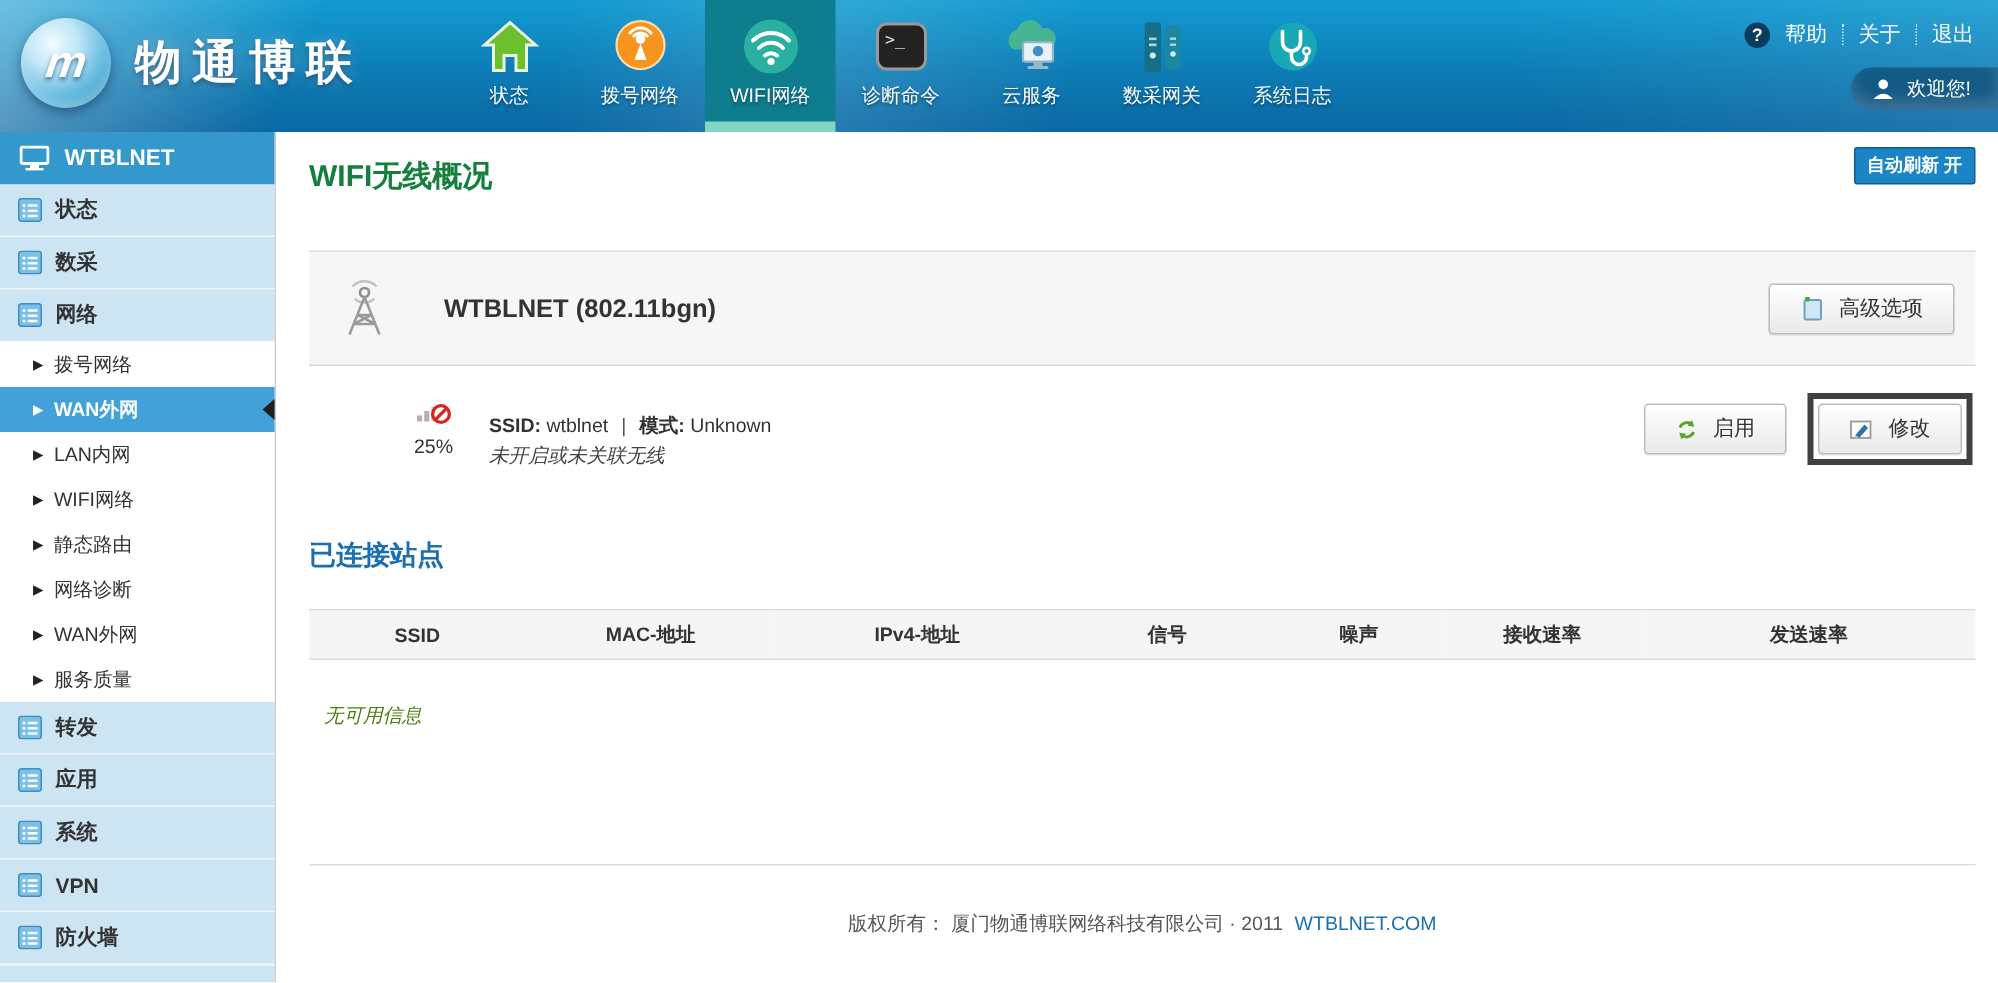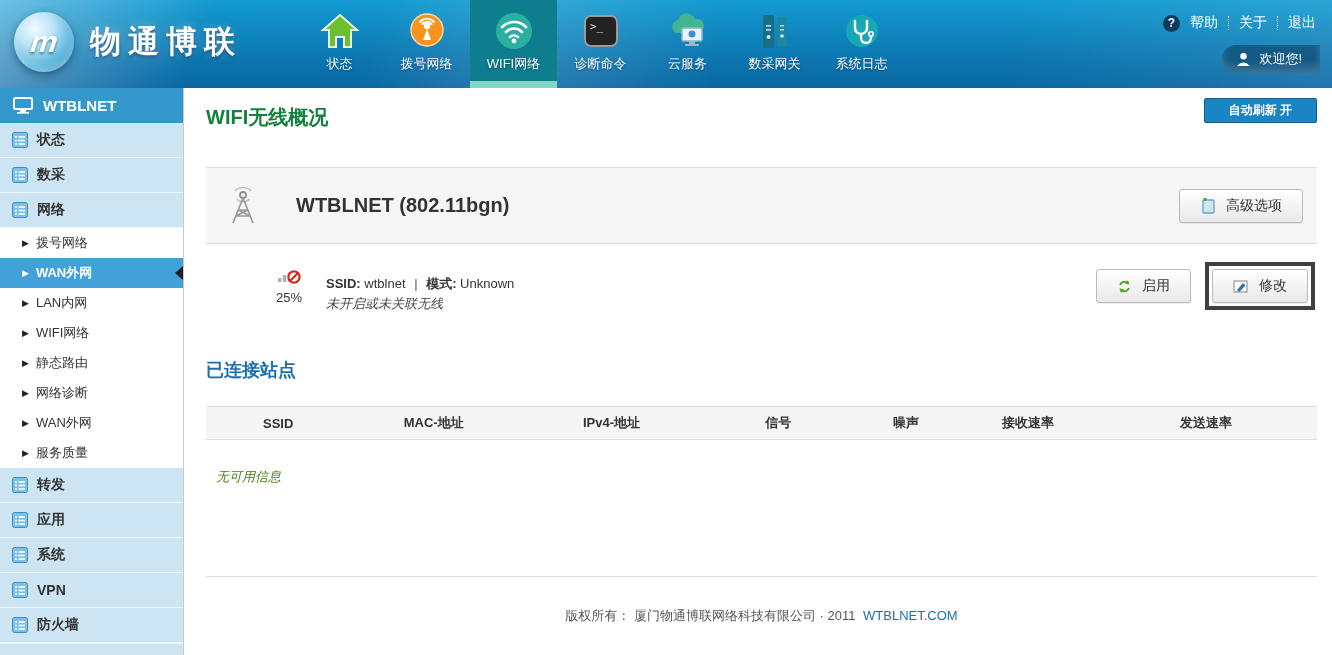--- a/index.html
+++ b/index.html
@@ -31,21 +31,21 @@
   .tab .tlabel { color:#fff; font-size:13px; text-shadow:0 1px 2px rgba(0,40,70,.6); }
   .tab.active { background:#0e7d8e; }
   .tab.active::after { content:''; position:absolute; left:0; right:0; bottom:0; height:7px; background:#85d5c3; }
 
   .top-links { position:absolute; top:14px; right:16px; display:flex; align-items:center; gap:10px;
     color:#fff; font-size:14px; }
   .top-links a { color:#fff; text-decoration:none; cursor:pointer; }
   .dot-sep { width:0; height:14px; border-left:1px dotted #cfe5f2; }
   .qicon { width:17px; height:17px; border-radius:50%; background:#0b3c5e; color:#fff;
     font-size:12px; font-weight:bold; display:flex; align-items:center; justify-content:center; }
-  .welcome-pill { position:absolute; top:45px; right:12px; height:28px; padding:0 18px 0 14px;
+  .welcome-pill { position:absolute; top:45px; right:0; height:28px; padding:0 18px 0 14px;
     background:rgba(9,56,92,.55); border-radius:14px 0 0 14px; display:flex; align-items:center; gap:8px;
     color:#fff; font-size:13px; box-shadow:inset 0 -6px 10px rgba(255,255,255,.18); }
 
   
   .body-wrap { display:flex; height:567px; }
 
   
   .sidebar { width:184px; border-right:1px solid #c9c9c9; background:#fff; }
   .sb-header { height:35px; background:#3598cc; color:#fff; font-weight:bold; font-size:15px;
     display:flex; align-items:center; gap:10px; padding-left:13px; }
@@ -58,26 +58,26 @@
   .sb-sub.selected .arr { color:#fff; }
   .sb-sub.selected::after { content:''; position:absolute; right:0; top:50%; margin-top:-7px;
     border-top:7px solid transparent; border-bottom:7px solid transparent; border-right:8px solid #1f1f1f; }
   .sb-partial { height:12px; background:#cde4f2; border-top:1px solid #eef6fb; }
 
   
   .main { flex:1; position:relative; padding:0 15px 0 22px; }
   .page-title { margin-top:16px; font-size:20px; font-weight:bold; color:#15803d; }
   .autorefresh { position:absolute; top:10px; right:15px; background:#1b84c4; color:#fff;
     border:1px solid #0f5d92; border-radius:2px; font-size:12px; font-weight:bold;
-    padding:3px 24px; cursor:pointer; }
+    padding:3px 8px; cursor:pointer; }
   .divider { border:none; border-top:1px solid #ddd; margin-top:36px; }
 
   .wifi-panel { height:76px; background:#f6f6f6; border-bottom:1px solid #d9d9d9;
     display:flex; align-items:center; padding:0 14px 0 18px; }
-  .wifi-name { font-size:20px; font-weight:bold; color:#333; margin-left:34px; }
+  .wifi-name { font-size:17px; font-weight:bold; color:#333; margin-left:34px; }
 
   .btn { display:inline-flex; align-items:center; gap:10px; justify-content:center;
     background:linear-gradient(#ffffff,#e9e9e9); border:1px solid #bbb; border-radius:3px;
     font-size:14px; color:#333; padding:7px 20px; cursor:pointer;
     box-shadow:0 1px 1px rgba(0,0,0,.08); }
   .adv-btn { margin-left:auto; }
 
   .radio-row { display:flex; align-items:center; padding:14px 2px 14px 60px; }
   .sigblock { width:46px; text-align:center; margin-right:14px; }
   .sigblock .pct { font-size:13px; color:#333; margin-top:2px; }

